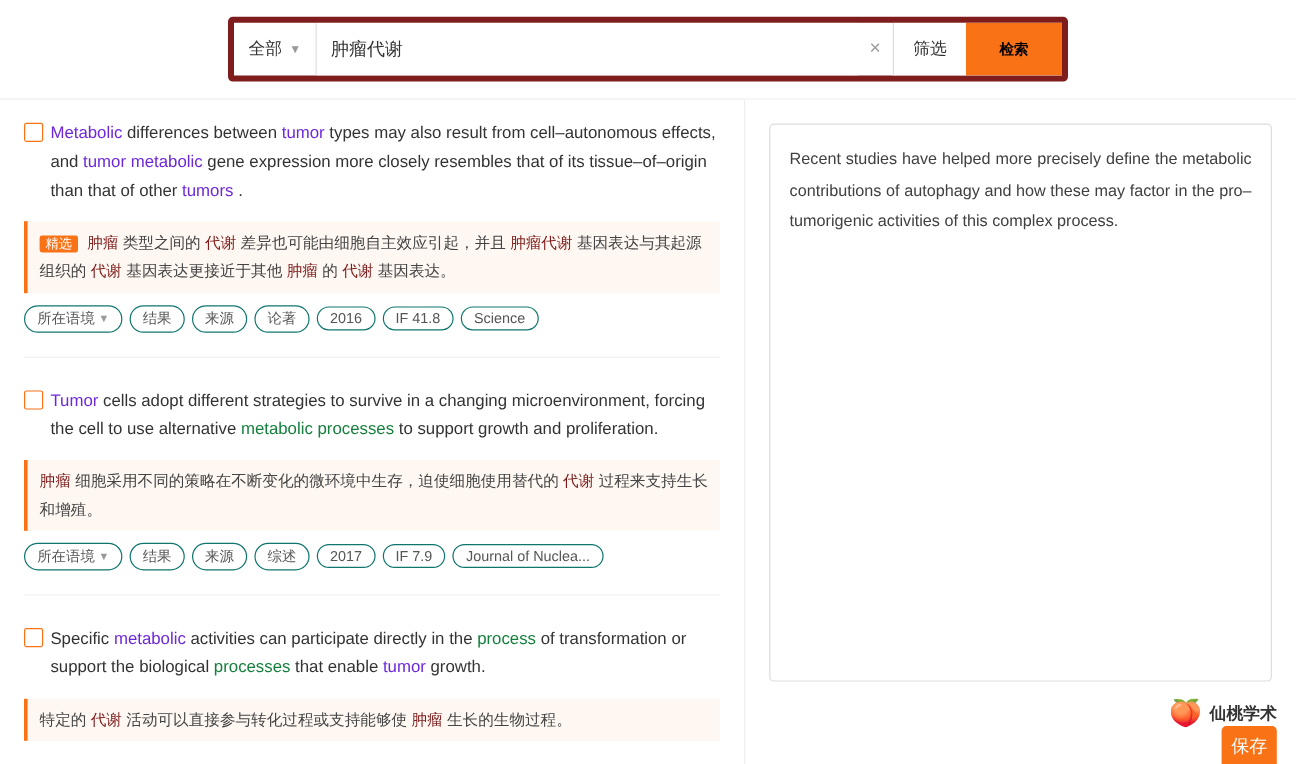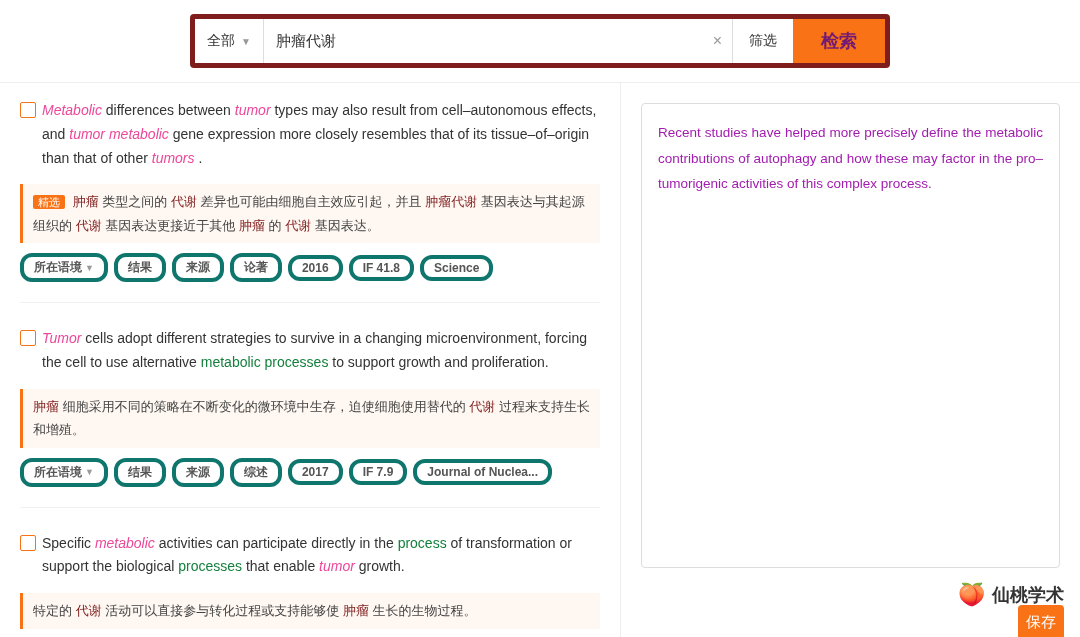--- a/index.html
+++ b/index.html
@@ -11,50 +11,50 @@
 
     .search-type-select { display: flex; align-items: center; padding: 0 12px; height: 44px; border-right: 1px solid #ddd; cursor: pointer; font-size: 14px; color: #333; white-space: nowrap; }
     .search-type-select .chevron { margin-left: 6px; font-size: 10px; color: #999; }
 
     .search-input { flex: 1; border: none; outline: none; padding: 0 12px; height: 44px; font-size: 15px; color: #333; }
 
     .search-clear { padding: 0 10px; cursor: pointer; color: #999; font-size: 16px; }
 
     .filter-btn { padding: 0 16px; height: 44px; border: none; border-left: 1px solid #ddd; background: #fff; color: #333; cursor: pointer; font-size: 14px; white-space: nowrap; text-align: center; }
 
-    .search-btn { padding: 0 28px; height: 44px; background: #f97316; color: #701a75; border: none; font-size: 18px; cursor: pointer; font-weight: bold; white-space: nowrap; }
+    .search-btn { padding: 0 28px; height: 44px; background: #f97316; color: #000000; border: none; font-size: 12px; cursor: pointer; font-weight: bold; white-space: nowrap; }
 
     .main-content { display: flex; height: calc(637px - 72px); }
 
     .results-panel { flex: 1; padding: 16px 20px; overflow-y: auto; background: #fff; }
     .side-panel { width: 460px; background: #fff; border-left: 1px solid #eee; padding: 20px; position: relative; }
 
     .result-item { margin-bottom: 24px; padding-bottom: 20px; border-bottom: 1px solid #f0f0f0; }
 
     .result-title { line-height: 1.7; margin-bottom: 6px; font-size: 14px; color: #333; }
-    .result-title .highlight-orange { color: #ec4899; font-style: italic; }
+    .result-title .highlight-orange { color: #6d28d9; }
     .result-title .highlight-blue { color: #15803d; }
 
     .translation-box { background: #fff8f2; border-left: 3px solid #f97316; padding: 6px 10px; margin: 8px 0; font-size: 13px; color: #444; line-height: 1.8; }
     .translation-box .tag { display: inline; background: #f97316; color: #fff; font-size: 11px; padding: 1px 5px; border-radius: 2px; margin-right: 4px; }
     .translation-box .hl { color: #7f1d1d; text-align: center; }
 
     .tags-row { display: flex; align-items: center; gap: 6px; margin-top: 10px; flex-wrap: wrap; }
-    .tag-item { border: 4px solid #0f766e; border-radius: 12px; padding: 2px 10px; font-size: 12px; color: #555; cursor: pointer; background: #fff; white-space: nowrap; font-weight: bold; }
+    .tag-item { border: 1px solid #0f766e; border-radius: 12px; padding: 2px 10px; font-size: 12px; color: #555; cursor: pointer; background: #fff; white-space: nowrap; }
     .tag-item.with-arrow { display: flex; align-items: center; gap: 3px; }
     .tag-item.with-arrow .arr { font-size: 9px; color: #999; }
 
     .upgrade-link { color: #f97316; font-size: 13px; margin-top: 8px; display: inline-block; cursor: pointer; text-decoration: none; }
     .result-header { display: flex; align-items: flex-start; }
 
-    .side-panel-text { font-size: 13.5px; color: #a21caf; line-height: 1.9; text-align: justify; }
+    .side-panel-text { font-size: 13.5px; color: #404040; line-height: 1.9; text-align: justify; }
 
     .brand-watermark { position: absolute; bottom: 40px; right: 16px; display: flex; align-items: center; gap: 6px; }
     .brand-logo { font-size: 22px; color: #f97316; }
-    .brand-name { font-size: 18px; color: #333; font-weight: bold; }
+    .brand-name { font-size: 14px; color: #333; font-weight: bold; }
 
     .save-btn { position: absolute; bottom: 8px; right: 16px; background: #f97316; color: #fff; border: none; border-radius: 4px; padding: 8px 8px; font-size: 15px; cursor: pointer; }
 
     .side-panel-border { border: 1px solid #ddd; border-radius: 4px; padding: 16px; height: calc(100% - 60px); position: relative; }
 
     .result-number { display: inline-flex; align-items: center; justify-content: center; width: 16px; height: 16px; border: 1.5px solid #f97316; border-radius: 2px; margin-right: 6px; font-size: 10px; color: #f97316; flex-shrink: 0; margin-top: 3px; }
   </style>
 </head>
 <body>
 

